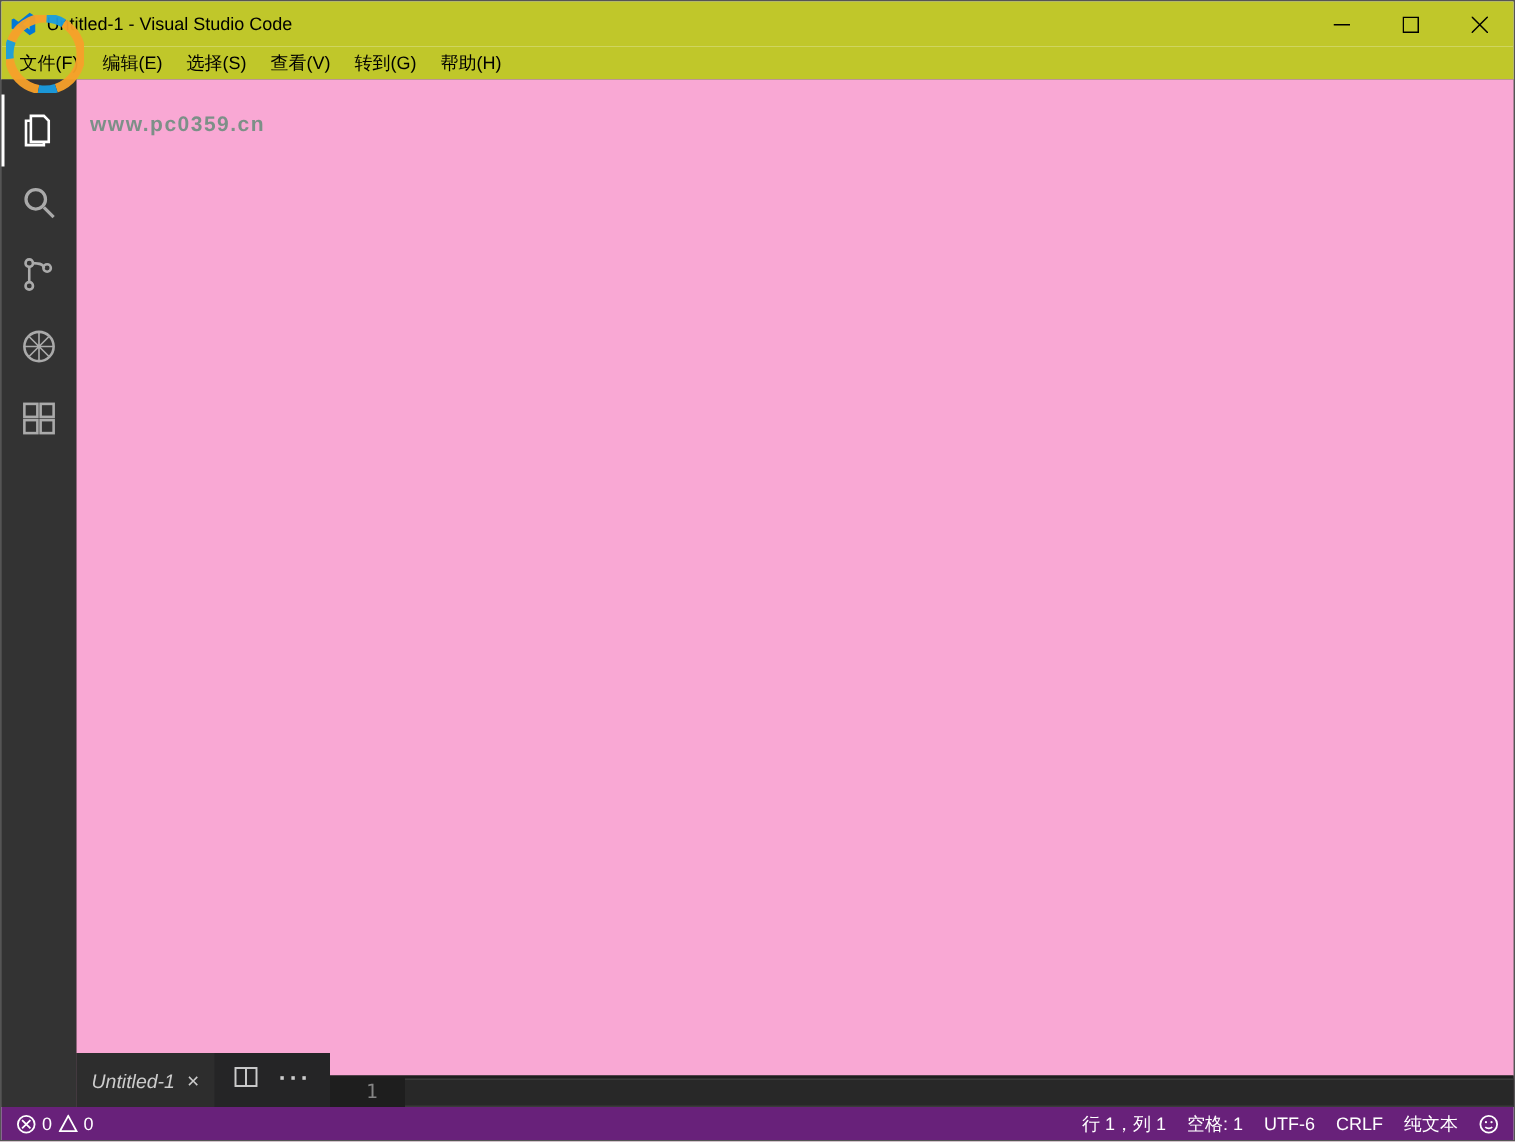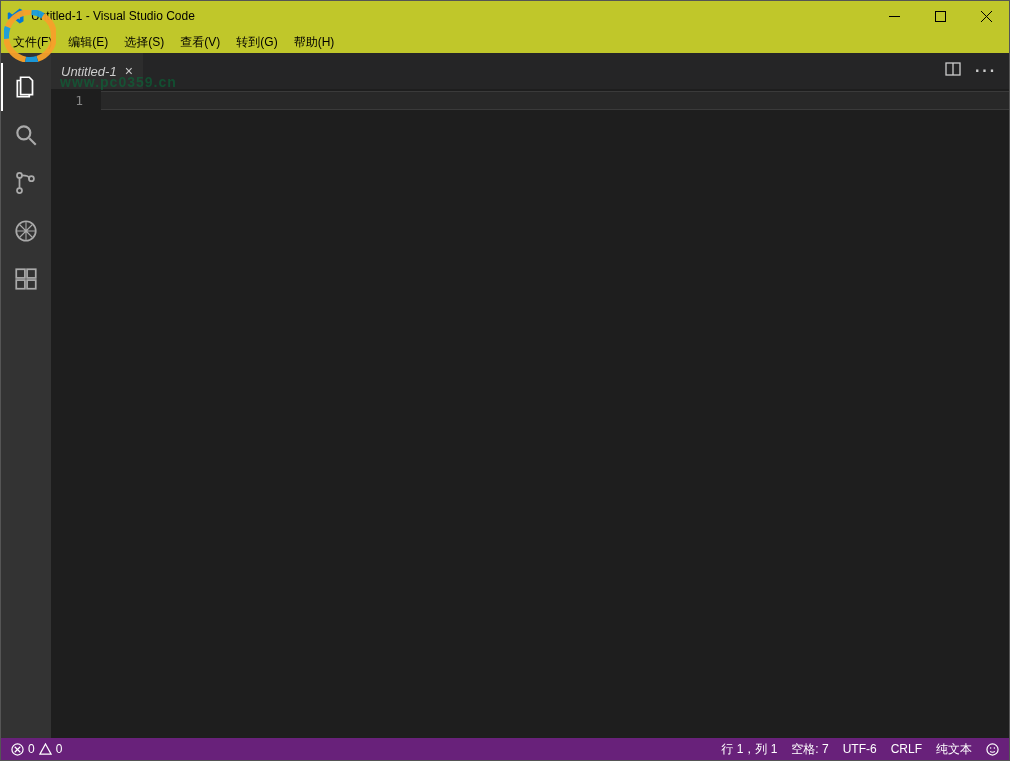--- a/index.html
+++ b/index.html
@@ -27,21 +27,21 @@
   .main { flex: 1; display: flex; background: #1e1e1e; position: relative; }
   
   
   .activitybar { width: 50px; background: #333333; display: flex; flex-direction: column; align-items: center; padding-top: 10px; }
   .activitybar .act-item { width: 50px; height: 48px; display: flex; align-items: center; justify-content: center; color: #aaa; position: relative; }
   .activitybar .act-item.active { color: #fff; }
   .activitybar .act-item.active::before { content: ""; position: absolute; left: 0; top: 0; bottom: 0; width: 2px; background: #fff; }
   .activitybar svg { width: 26px; height: 26px; fill: currentColor; stroke: currentColor; }
   
   
-  .editor-area { flex: 1; display: flex; flex-direction: column; background: #f9a8d4; }
+  .editor-area { flex: 1; display: flex; flex-direction: row; background: #f9a8d4; align-items: flex-end; }
   .tabs-row { height: 36px; background: #252526; display: flex; align-items: stretch; }
   .tab { display: flex; align-items: center; padding: 0 10px; background: #2d2d2d; color: #ccc; font-style: italic; font-size: 13px; border-right: 1px solid #252526; gap: 8px; }
   .tab .close { font-style: normal; color: #ccc; font-size: 14px; line-height: 1; }
   .tabs-spacer { flex: 1; }
   .tab-actions { display: flex; align-items: center; gap: 14px; padding: 0 12px; color: #ccc; }
   .tab-actions svg { width: 16px; height: 16px; }
   
   .editor-body { flex: 1; display: flex; background: #1e1e1e; }
   .gutter { width: 50px; background: #1e1e1e; color: #858585; font-family: Consolas, monospace; font-size: 13px; text-align: right; padding: 4px 18px 0 0; }
   .code { flex: 1; background: #1e1e1e; position: relative; }
@@ -173,21 +173,21 @@
       </span>
       <span class="status-item">
         <svg viewBox="0 0 14 14">
               <path d="M7 1 L13 12 H1 Z" fill="none" stroke="#fff" stroke-width="1.3"></path>
             </svg>
         <span>0</span>
       </span>
     </div>
     <div class="right">
       <span class="status-item">行 1，列 1</span>
-      <span class="status-item">空格: 7</span>
+      <span class="status-item">空格: 1</span>
       <span class="status-item">UTF-6</span>
       <span class="status-item">CRLF</span>
       <span class="status-item">纯文本</span>
       <span class="status-item">
         <svg viewBox="0 0 14 14">
               <circle cx="7" cy="7" r="6" fill="none" stroke="#fff" stroke-width="1.3"></circle>
               <circle cx="5" cy="5.5" r="0.8" fill="#fff"></circle>
               <circle cx="9" cy="5.5" r="0.8" fill="#fff"></circle>
               <path d="M4.5 9c1 1.2 4 1.2 5 0" fill="none" stroke="#fff" stroke-width="1.2"></path>
             </svg>

